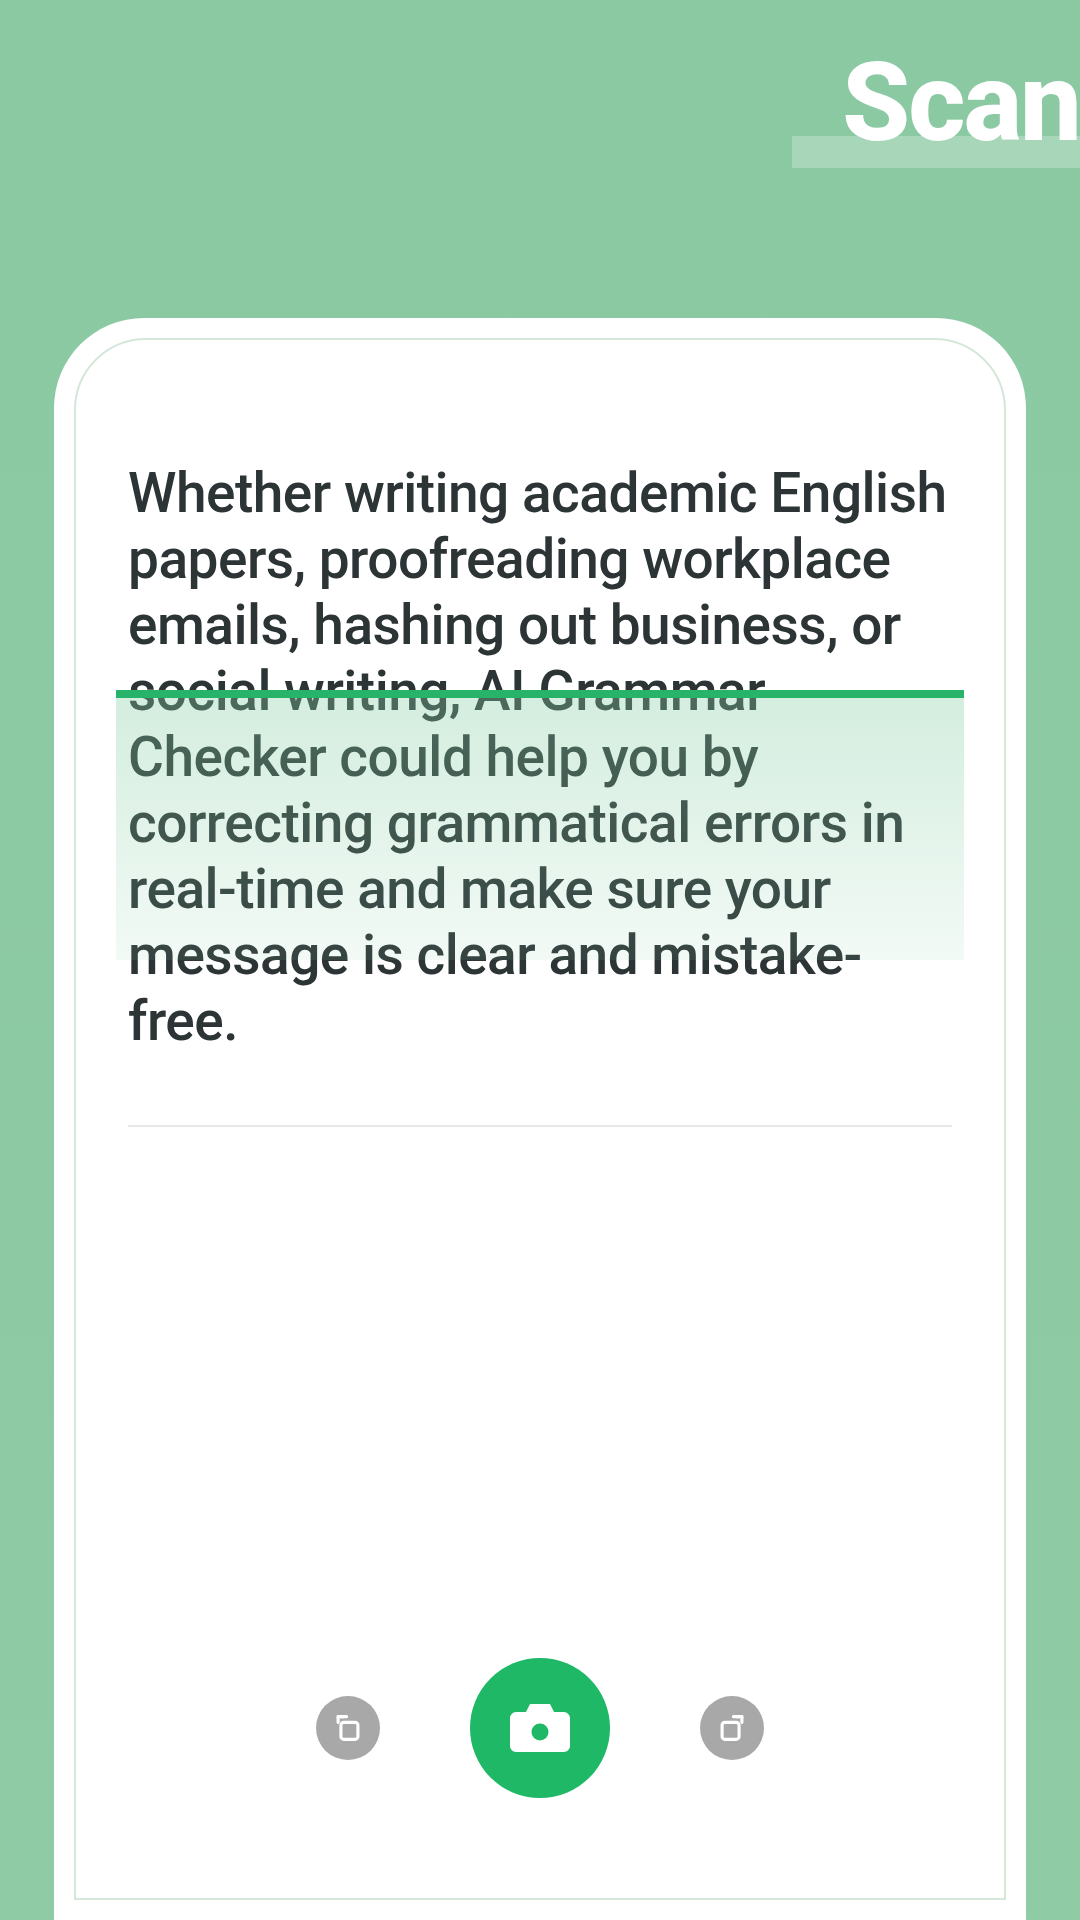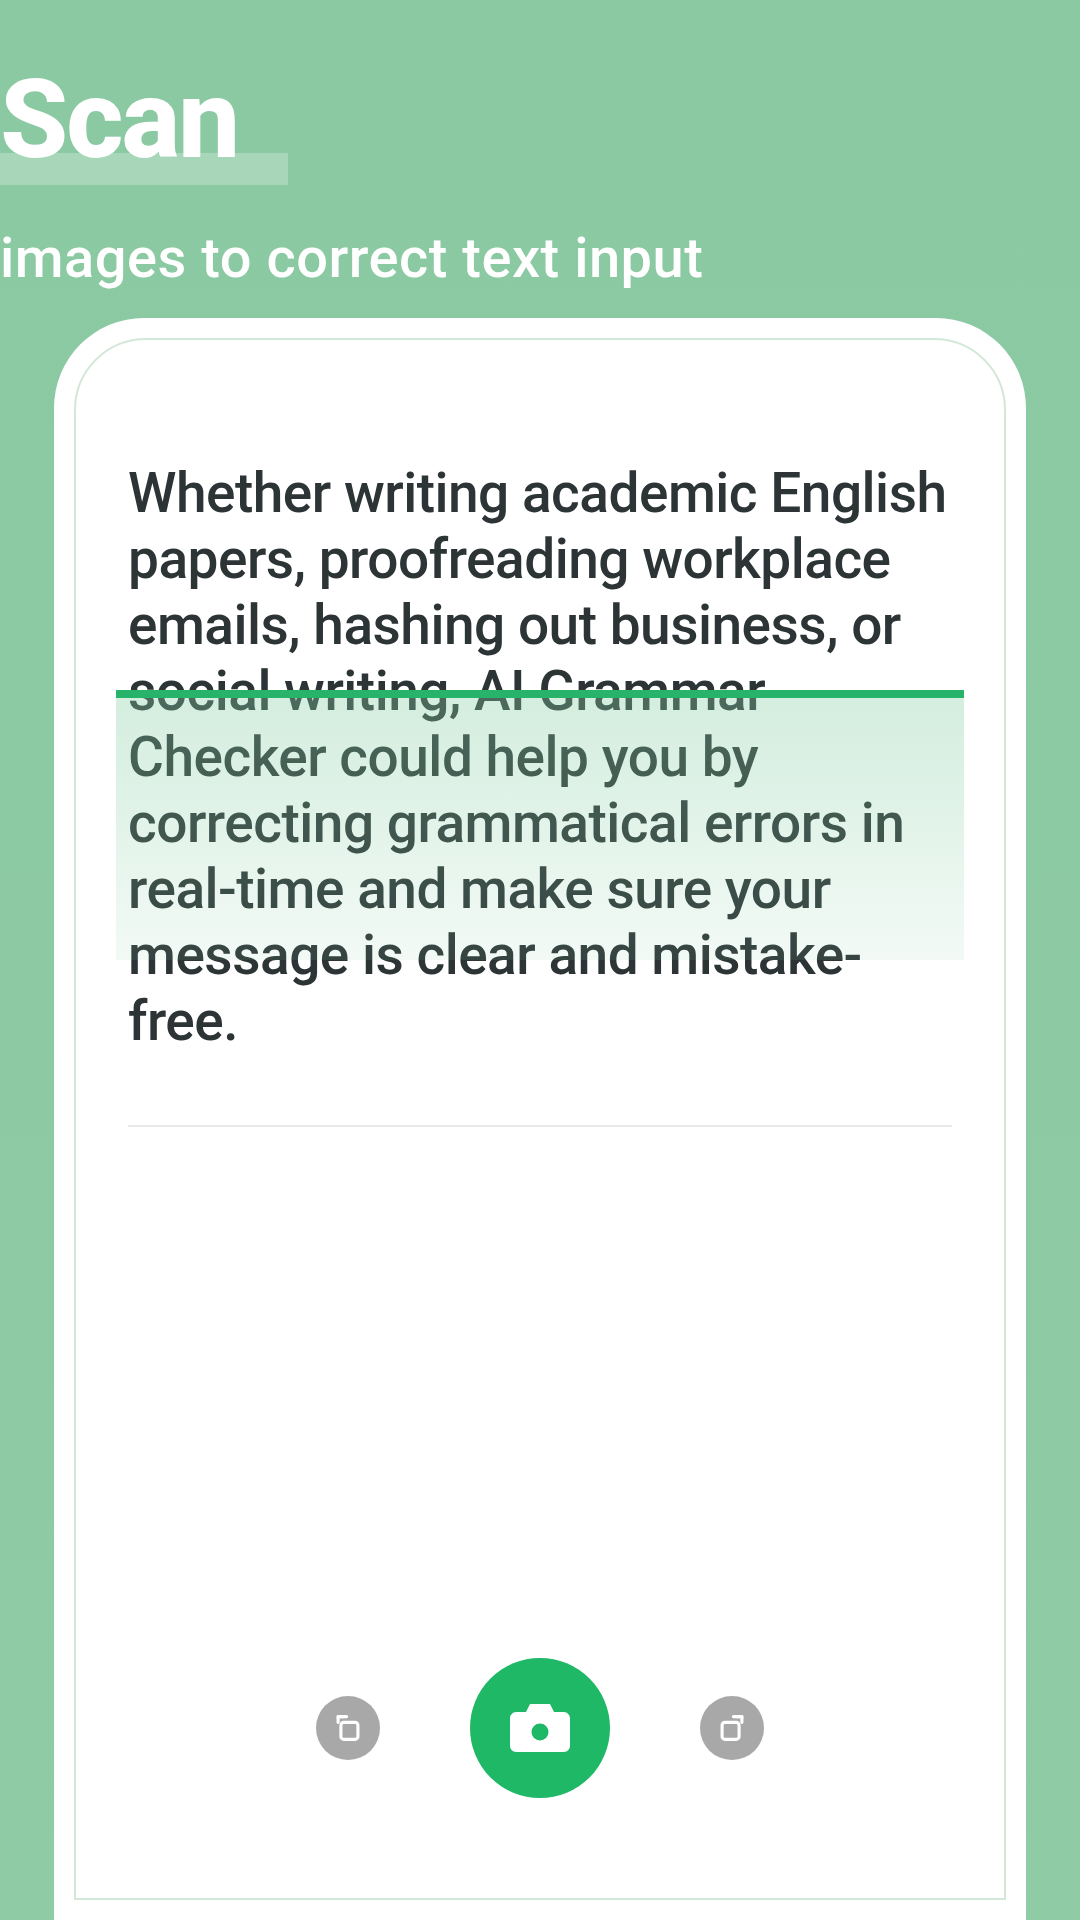--- a/index.html
+++ b/index.html
@@ -9,22 +9,22 @@
     }
     body {
       width: 1080px;
       height: 1920px;
       background: linear-gradient(180deg, #8ac9a2 0%, #8fcba5 100%);
       font-family: -apple-system, BlinkMacSystemFont, 'Segoe UI', Roboto, Helvetica, Arial, sans-serif;
       overflow: hidden;
       position: relative;
     }
     .header {
-      text-align: left;
-      padding-top: 65px;
+      text-align: right;
+      padding-top: 48px;
     }
     .title {
       font-size: 110px;
       font-weight: 800;
       color: #ffffff;
       letter-spacing: -2px;
       line-height: 1;
       display: inline-block;
       position: relative;
     }
@@ -126,21 +126,20 @@
     .camera-icon {
       width: 64px;
       height: 56px;
     }
   </style>
 </head>
 <body>
 
 <div class="header">
   <div class="title">Scan</div>
-  <div class="subtitle">images to correct text input</div>
 </div>
 
 <div class="phone-frame">
   <div class="phone-inner">
     <div class="content">
       <p class="body-text">Whether writing academic English papers, proofreading workplace emails, hashing out business, or social writing, AI Grammar Checker could help you by correcting grammatical errors in real-time and make sure your message is clear and mistake-free.</p>
     </div>
     <div class="scan-overlay"></div>
     <div class="divider"></div>
     <div class="toolbar">

